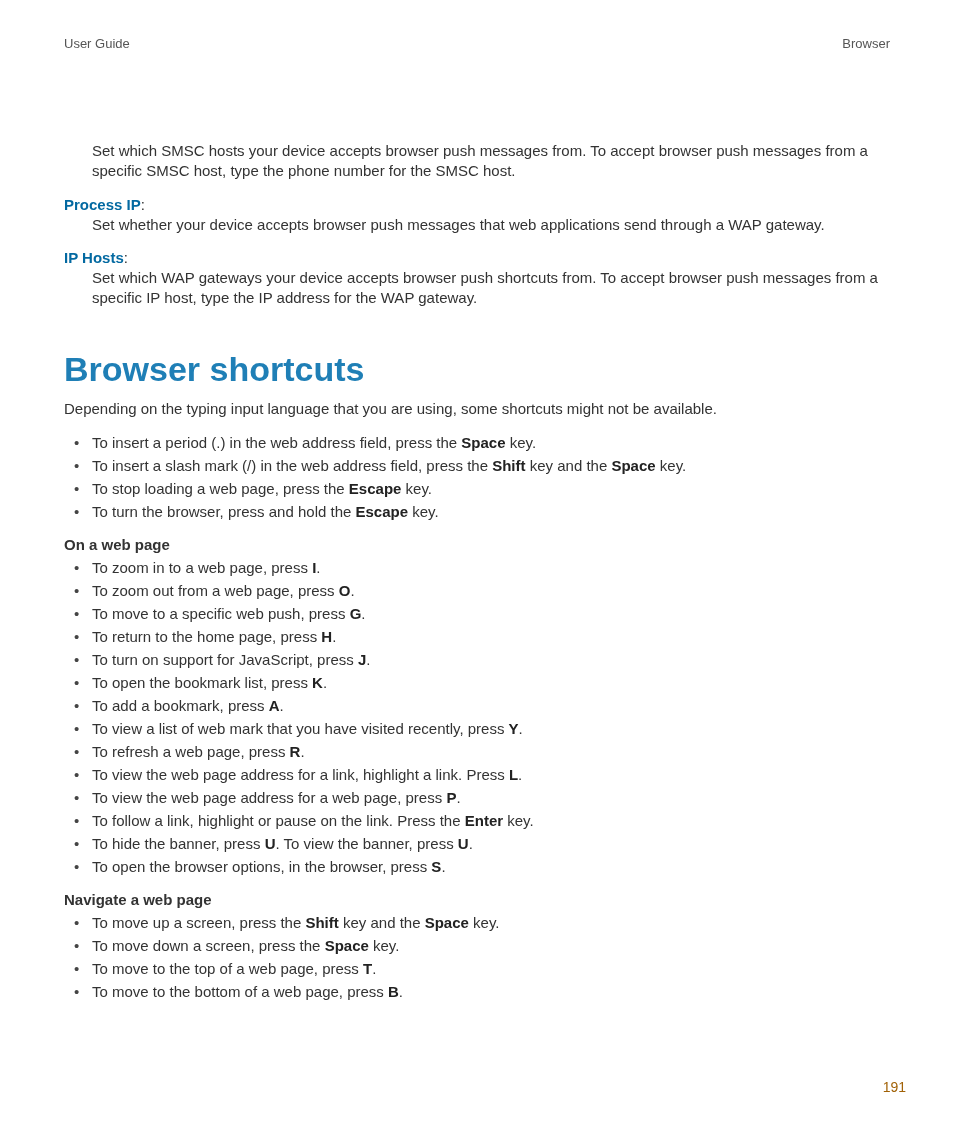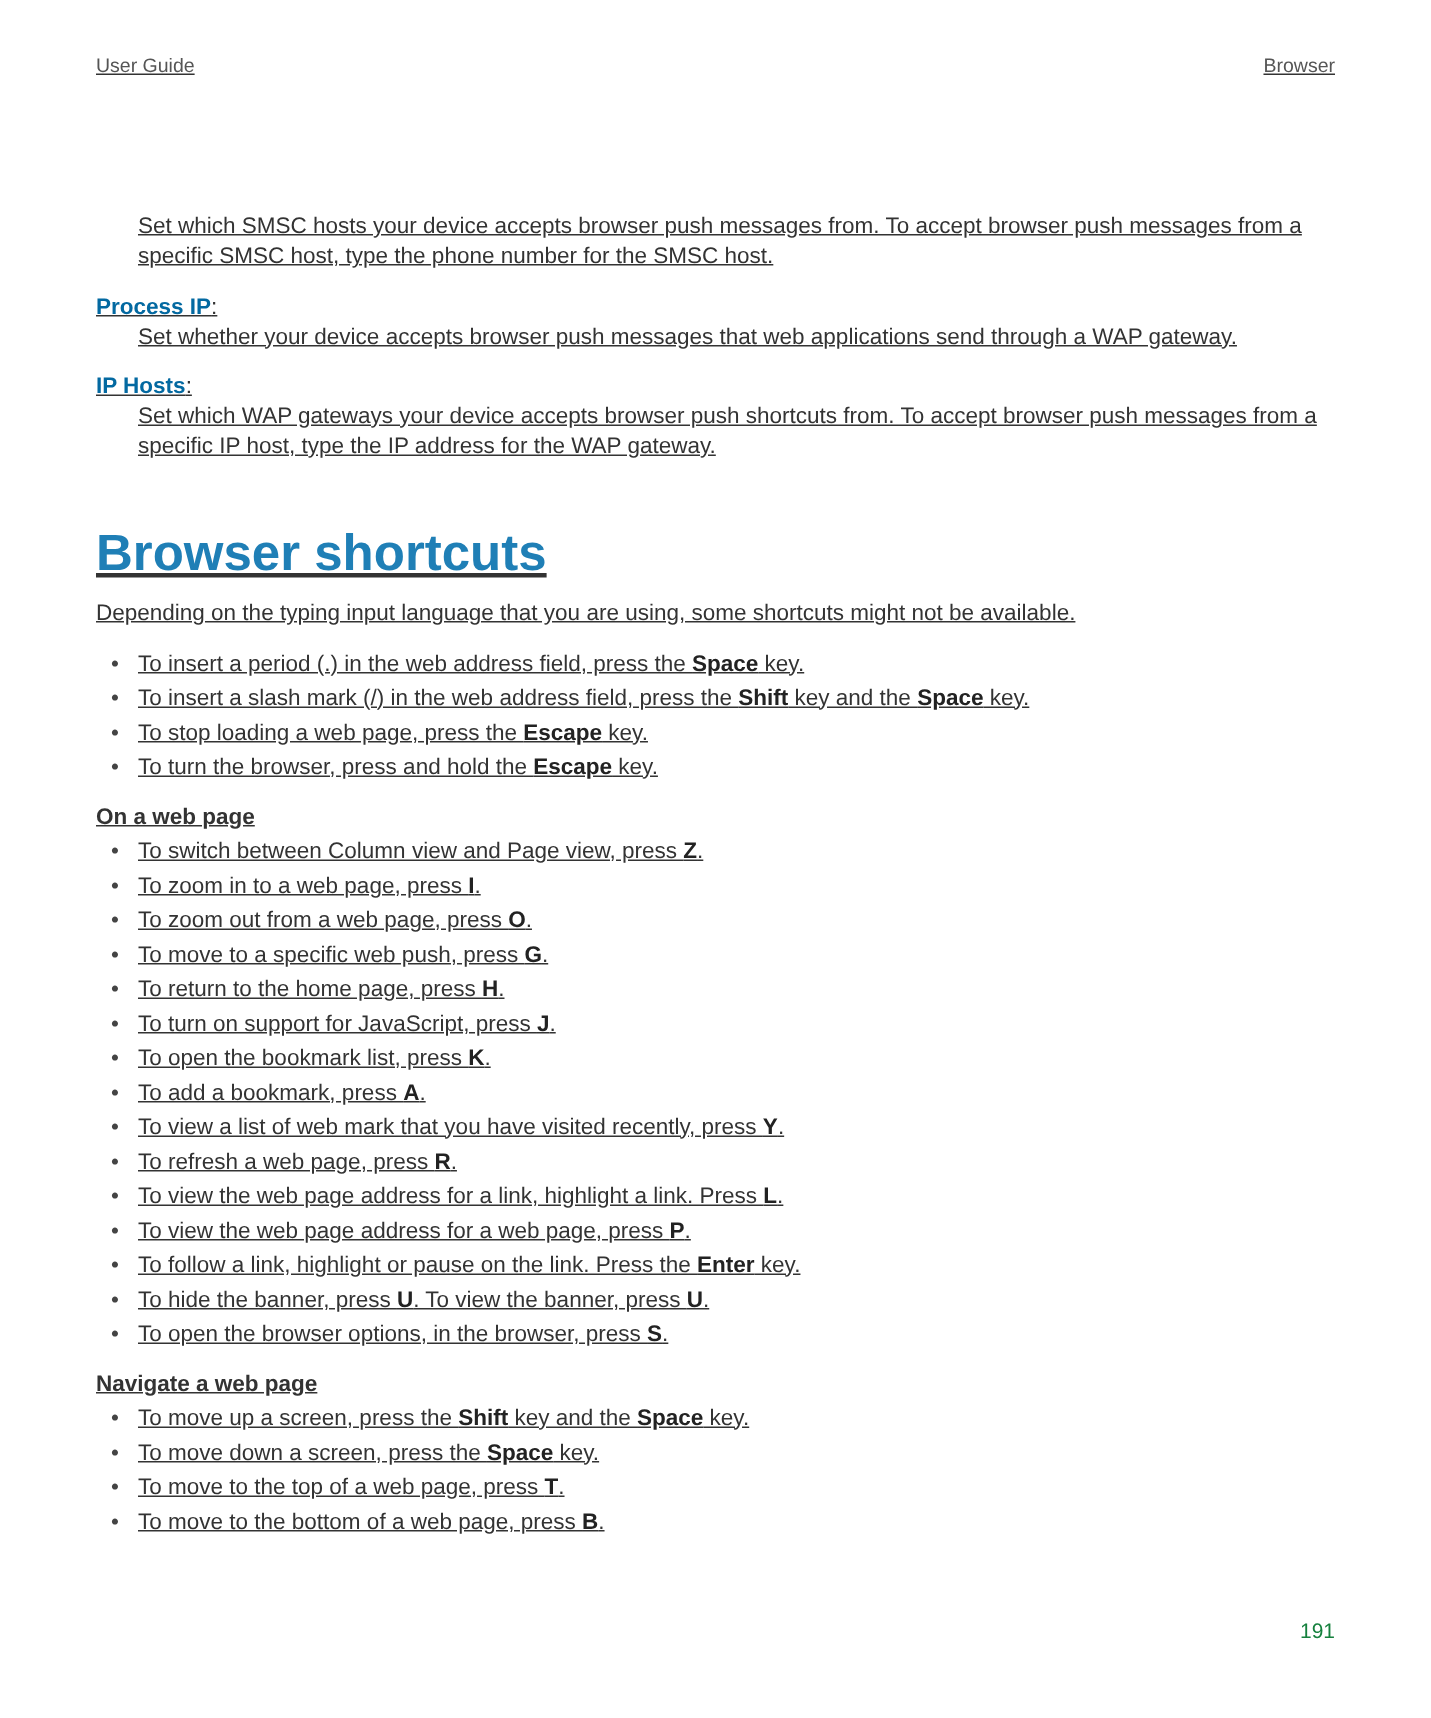--- a/index.html
+++ b/index.html
@@ -9,35 +9,34 @@
     margin: 0;
     padding: 0;
     background: #fff;
   }
   .page {
     width: 954px;
     min-height: 1145px;
     box-sizing: border-box;
     padding: 36px 64px 30px 64px;
     position: relative;
-    text-decoration: underline;
   }
   .header {
     display: flex;
     justify-content: space-between;
     font-size: 13px;
     color: #555;
     margin-bottom: 90px;
   }
   .page-number {
     position: absolute;
     bottom: 50px;
-    right: 64px;
+    right: 48px;
     font-size: 14px;
-    color: #15803d;
+    color: #a16207;
   }
   .def-block {
     margin-bottom: 14px;
   }
   .def-term {
     font-weight: bold;
     color: #0369a1;
     text-align: right;
   }
   .def-body {
@@ -108,21 +107,20 @@
 
   <ul class="bullets" id="group1">
       <li><span>To insert a period (.) in the web address field, press the </span><b>Space</b><span> key.</span></li>
       <li><span>To insert a slash mark (/) in the web address field, press the </span><b>Shift</b><span> key and the </span><b>Space</b><span> key.</span></li>
       <li><span>To stop loading a web page, press the </span><b>Escape</b><span> key.</span></li>
       <li><span>To turn the browser, press and hold the </span><b>Escape</b><span> key.</span></li>
     </ul>
 
   <div class="subhead">On a web page</div>
   <ul class="bullets" id="group2">
-      <li><span>To switch between Column view and Page view, press </span><b>Z</b><span>.</span></li>
       <li><span>To zoom in to a web page, press </span><b>I</b><span>.</span></li>
       <li><span>To zoom out from a web page, press </span><b>O</b><span>.</span></li>
       <li><span>To move to a specific web push, press </span><b>G</b><span>.</span></li>
       <li><span>To return to the home page, press </span><b>H</b><span>.</span></li>
       <li><span>To turn on support for JavaScript, press </span><b>J</b><span>.</span></li>
       <li><span>To open the bookmark list, press </span><b>K</b><span>.</span></li>
       <li><span>To add a bookmark, press </span><b>A</b><span>.</span></li>
       <li><span>To view a list of web mark that you have visited recently, press </span><b>Y</b><span>.</span></li>
       <li><span>To refresh a web page, press </span><b>R</b><span>.</span></li>
       <li><span>To view the web page address for a link, highlight a link. Press </span><b>L</b><span>.</span></li>

